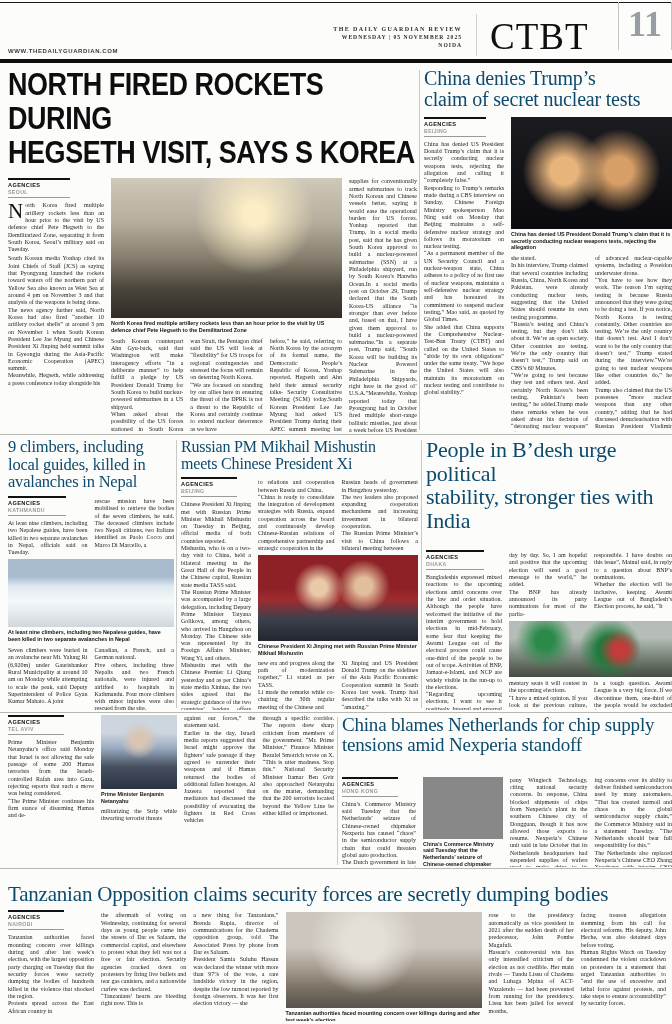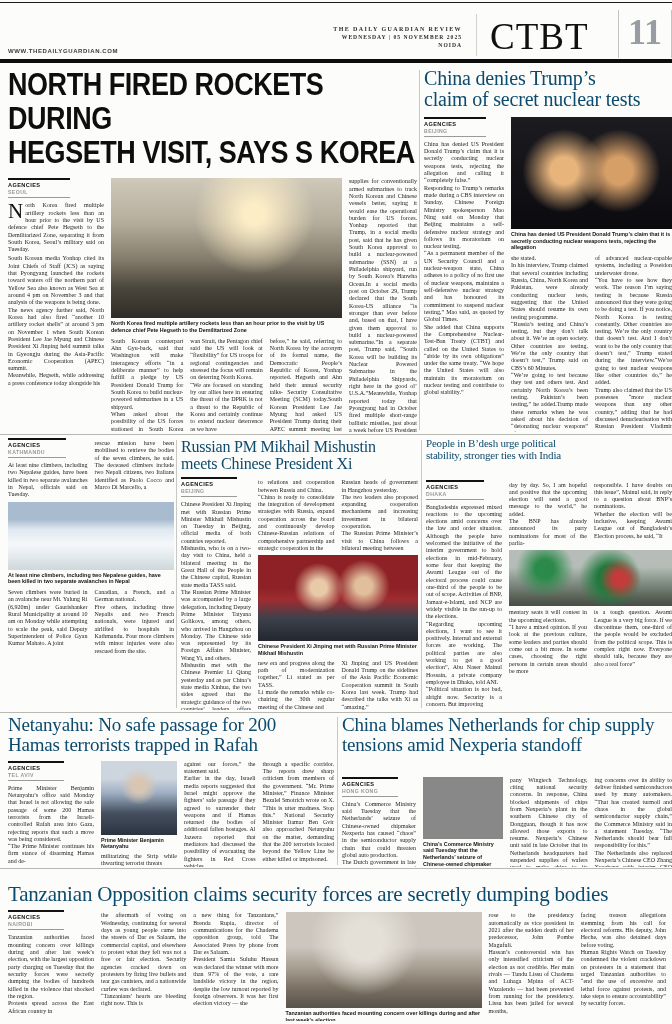--- a/index.html
+++ b/index.html
@@ -70,21 +70,21 @@
 
   <div class="abs toprule"></div>
   <div class="abs url" style="left:8px;top:48px;">WWW.THEDAILYGUARDIAN.COM</div>
   <div class="abs mast-right" style="left:250px;top:26px;width:212px;">
     <div class="l1">THE DAILY GUARDIAN REVIEW</div>
     <div class="l2">WEDNESDAY | 05 NOVEMBER 2025</div>
     <div class="l3">NOIDA</div>
   </div>
   <div class="abs mast-sep" style="left:476px;top:14px;height:42px;"></div>
   <div class="abs world" style="left:490px;top:18px;">CTBT</div>
-  <div class="abs pageno" style="left:618px;top:10px;">11</div>
+  <div class="abs pageno" style="left:618px;top:2px;">11</div>
   <div class="abs mastbar"></div>
 
   <div class="article" style="left:8px;top:68px;width:409px;height:364px;">
     <h1 class="main-hl" style="margin:0 0 8px 0;">NORTH FIRED ROCKETS DURING
 HEGSETH VISIT, SAYS S KOREA</h1>
     <div class="row">
       <div style="width:96px;flex:none;">
         <div class="byline">
           <div class="src">AGENCIES</div>
           <div class="loc">SEOUL</div>
@@ -137,20 +137,23 @@
 “You have to see how they work. The reason I’m saying testing is because Russia announced that they were going to be doing a test. If you notice, North Korea is testing constantly. Other countries are testing. We’re the only country that doesn’t test. And I don’t want to be the only country that doesn’t test,” Trump stated during the interview.“We’re going to test nuclear weapons like other countries do,” he added.
 Trump also claimed that the US possesses “more nuclear weapons than any other country,” adding that he had discussed denuclearisation with Russian President Vladimir Putin and Chinese President Xi Jinping.</div>
         </div>
       </div>
     </div>
   </div>
 
   <div class="abs hdivider" style="top:434px;"></div>
 
   <div class="article" style="left:8px;top:438px;width:166px;height:272px;">
+    <h2 class="hl" style="font-size:16.5px;margin:0 0 5px 0;">9 climbers, including
+local guides, killed in
+avalanches in Nepal</h2>
     <div class="row">
       <div class="colcell">
         <div class="byline" style="width:58px;">
           <div class="src">AGENCIES</div>
           <div class="loc">KATHMANDU</div>
         </div>
         <div class="ct">At least nine climbers, including two Nepalese guides, have been killed in two separate avalanches in Nepal, officials said on Tuesday.</div>
       </div>
       <div class="colcell ct" style="padding-top:2px;">rescue mission have been mobilised to retrieve the bodies of the seven climbers, he said. The deceased climbers include two Nepali citizens, two Italians identified as Paolo Cocco and Marco Di Marcello, a</div>
     </div>
@@ -194,21 +197,21 @@
 Li made the remarks while co-chairing the 30th regular meeting of the Chinese and</div>
           <div class="colcell ct">Xi Jinping and US President Donald Trump on the sidelines of the Asia Pacific Economic Cooperation summit in South Korea last week. Trump had described the talks with Xi as “amazing.”</div>
         </div>
       </div>
     </div>
   </div>
 
   <div class="abs vdivider" style="left:421px;top:440px;height:268px;"></div>
 
   <div class="article" style="left:426px;top:438px;width:246px;height:272px;">
-    <h2 class="hl" style="font-size:11px;margin:0 0 18px 0;">People in B’desh urge political
+    <h2 class="hl" style="font-size:22px;margin:0 0 18px 0;">People in B’desh urge political
 stability, stronger ties with India</h2>
     <div class="row">
       <div style="width:76px;flex:none;">
         <div class="byline" style="width:58px;">
           <div class="src">AGENCIES</div>
           <div class="loc">DHAKA</div>
         </div>
         <div class="ct">Bangladeshis expressed mixed reactions to the upcoming elections amid concerns over the law and order situation. Although the people have welcomed the initiative of the interim government to hold elections in mid-February, some fear that keeping the Awami League out of the electoral process could cause one-third of the people to be out of scope. Activities of BNP, Jamaat-e-Islami, and NCP are widely visible in the run-up to the elections.
 “Regarding upcoming elections, I want to see it positively. Internal and external forces are working. The political parties are also working to get a good election”, Abu Naser Mainul Hossain, a private company employee in Dhaka, told ANI.
 “Political situation is not bad, alright now. Security is a concern. But improving</div>
@@ -226,22 +229,20 @@
 “I have a mixed opinion. If you look at the previous culture, some leaders and parties should come out a bit more. In some cases, choosing the right persons in certain areas should be more</div>
           <div class="colcell ct">is a tough question. Awami League is a very big force. If we discontinue them, one-third of the people would be excluded from the political scope. This is complex right now. Everyone should talk, because they are also a real force”</div>
         </div>
       </div>
     </div>
   </div>
 
   <div class="abs hdivider" style="top:712px;"></div>
 
   <div class="article" style="left:8px;top:715px;width:326px;height:152px;">
-    <h2 class="hl" style="font-size:19px;margin:0 0 5px 0;">Netanyahu: No safe passage for 200
-Hamas terrorists trapped in Rafah</h2>
     <div class="row">
       <div style="width:86px;flex:none;">
         <div class="byline" style="width:56px;">
           <div class="src">AGENCIES</div>
           <div class="loc">TEL AVIV</div>
         </div>
         <div class="ct">Prime Minister Benjamin Netanyahu’s office said Monday that Israel is not allowing the safe passage of some 200 Hamas terrorists from the Israeli-controlled Rafah area into Gaza, rejecting reports that such a move was being considered.
 “The Prime Minister continues his firm stance of disarming Hamas and de-</div>
       </div>
       <div style="width:76px;flex:none;">

